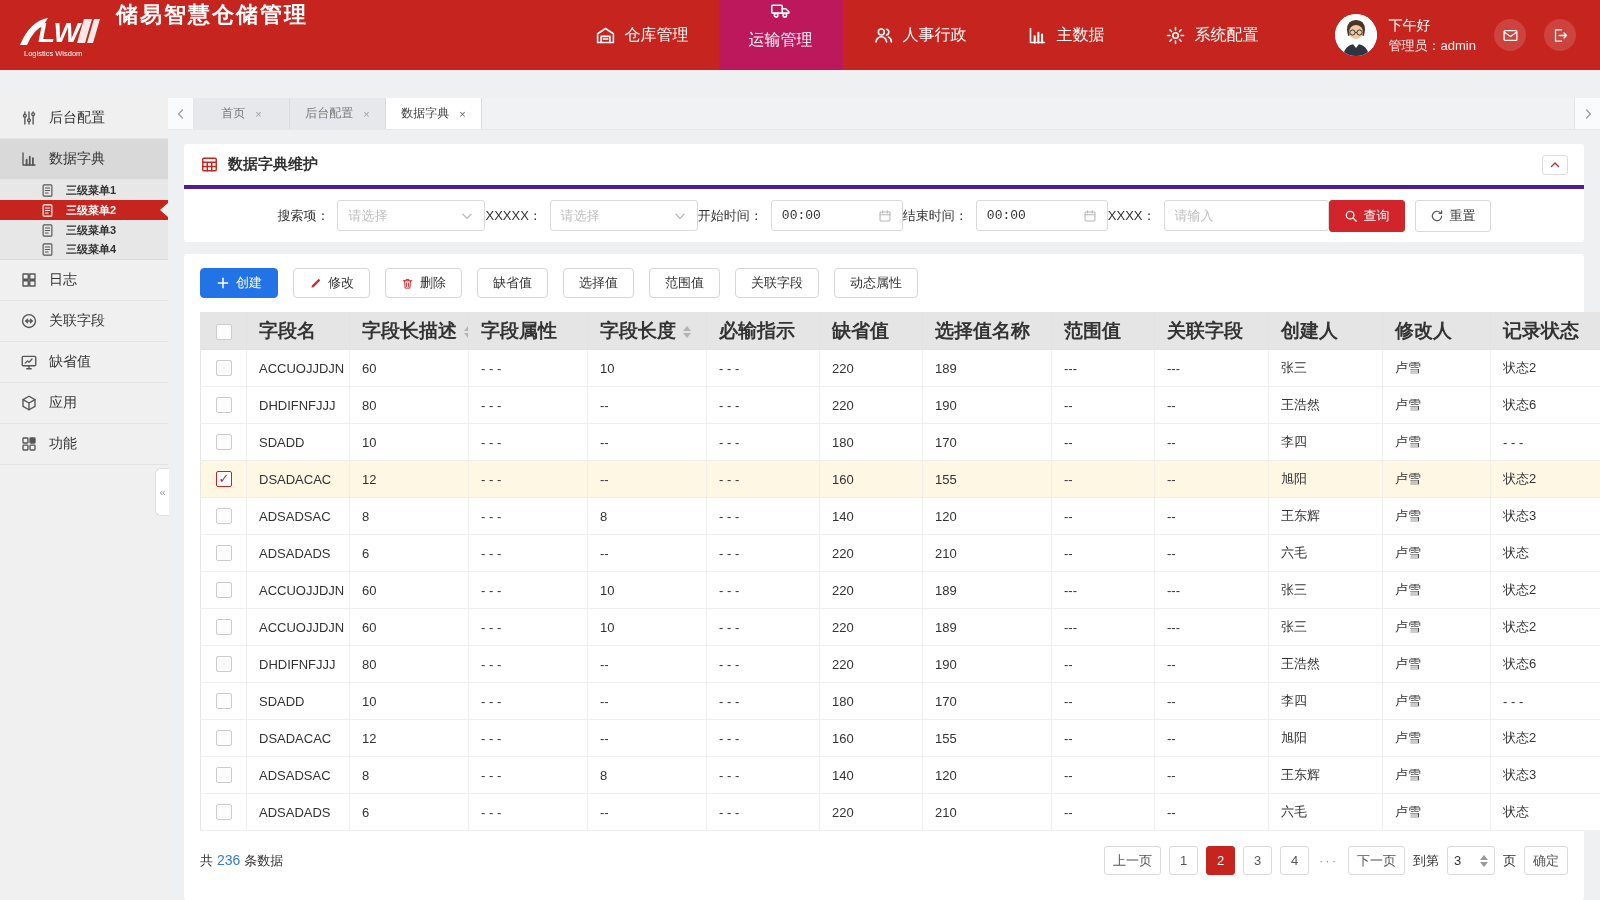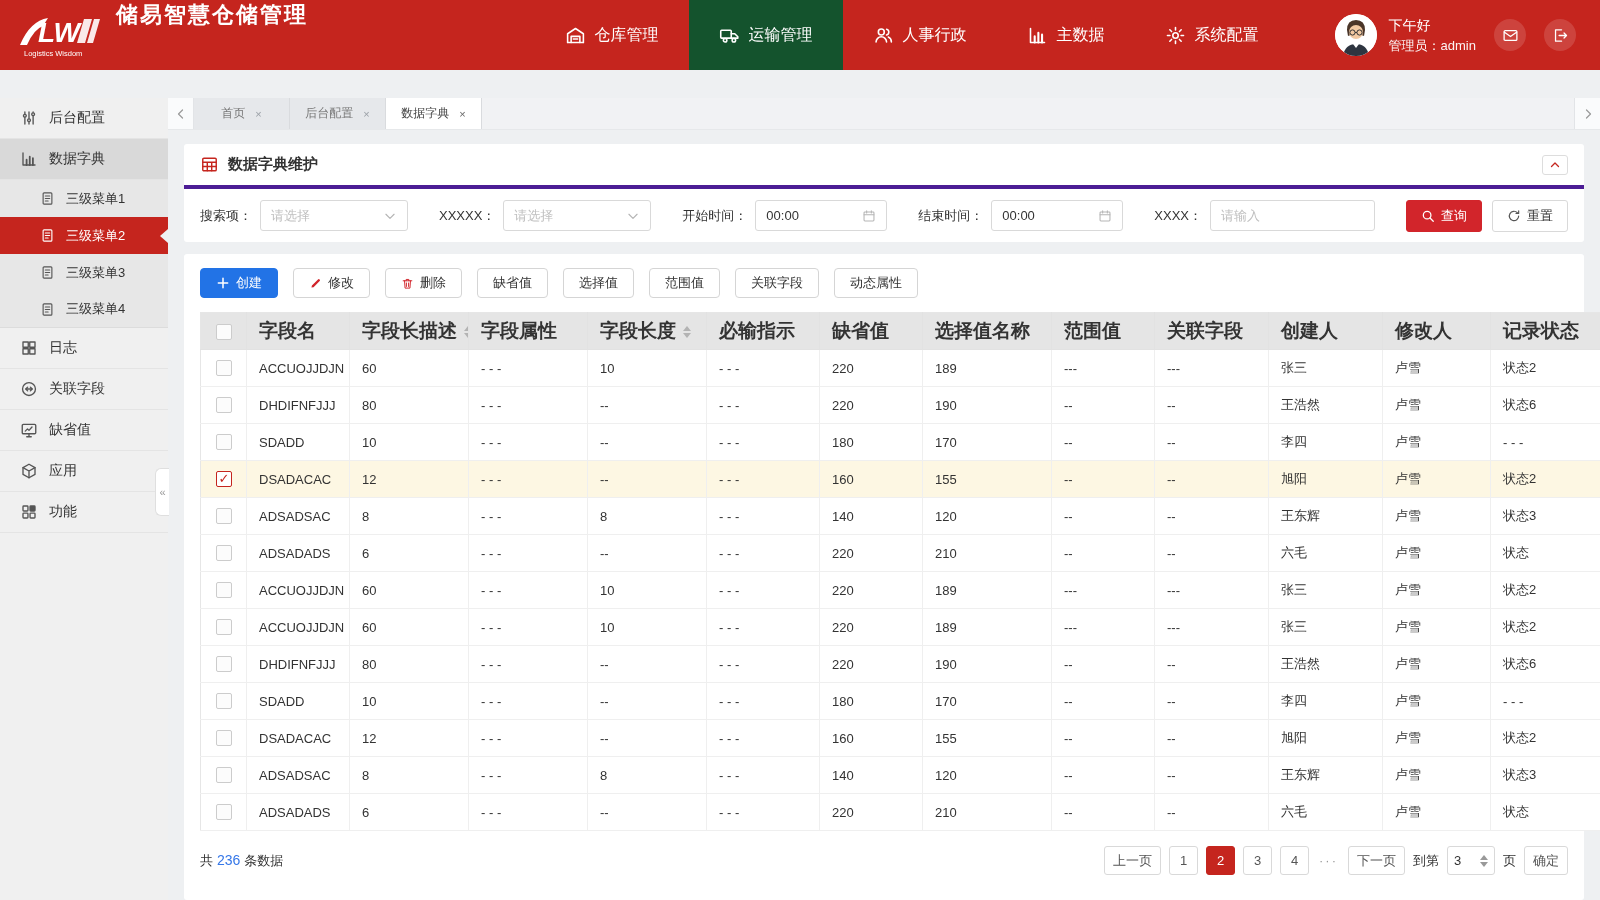--- a/index.html
+++ b/index.html
@@ -9,37 +9,37 @@
   .ic { display:inline-flex; align-items:center; justify-content:center; }
   .ic svg { width:100%; height:100%; display:block; }
 
   
   .app-header { height:70px; background:#c5251e; display:flex; align-items:stretch; color:#fff; }
   .logo-wrap { display:flex; align-items:center; padding-left:14px; }
   .logo-mark { width:92px; height:48px; }
   .app-title { font-size:22px; font-weight:bold; letter-spacing:2px; margin-left:10px; }
   .top-nav { display:flex; margin-left:auto; align-items:stretch; }
   .nav-item { display:flex; align-items:center; gap:9px; padding:0 30px; font-size:16px; cursor:pointer; }
-  .nav-item.active { background:#14532d; }
+  .nav-item.active { background:#be185d;flex-direction:column; }
   .nav-ico { width:21px; height:21px; color:#fff; }
   .user-area { display:flex; align-items:center; gap:12px; padding:0 24px 0 46px; }
   .avatar { width:42px; height:42px; border-radius:50%; background:#fff; overflow:hidden; flex-shrink:0; }
   .user-text { line-height:1.5; }
   .user-greet { font-size:14px; }
   .user-role { font-size:13px; opacity:.95; }
   .hdr-btn { width:32px; height:32px; border-radius:50%; background:rgba(255,255,255,.14); display:flex; align-items:center; justify-content:center; cursor:pointer; margin-left:6px; }
   .hdr-btn .ic { width:17px; height:17px; color:#fff; }
 
   
   .body-wrap { display:flex; height:830px;margin-top:28px; }
   .sidebar { width:168px; background:#f0f0f0; flex-shrink:0; position:relative; }
   .side-item { display:flex; align-items:center; gap:11px; height:41px; padding-left:20px; font-size:14px; color:#333; cursor:pointer; border-bottom:1px solid #e4e4e4; }
   .side-item .ic { width:18px; height:18px; color:#555; }
   .side-item.parent-open { background:#d9d9d9; }
-  .side-item.sub { height:37px; padding-left:40px; font-size:13px; background:#e7e7e7; border-bottom:none; }
+  .side-item.sub { height:20px; padding-left:40px; font-size:11px; background:#e7e7e7; border-bottom:none;font-weight:bold; }
   .side-item.sub .ic { width:15px; height:15px; }
   .side-item.sub.active { background:#c5251e; color:#fff; position:relative; }
   .side-item.sub.active .ic { color:#fff; }
   .side-item.sub.active .side-arrow { position:absolute; right:0; top:50%; margin-top:-7px; width:0; height:0; border-top:7px solid transparent; border-bottom:7px solid transparent; border-right:8px solid #eef0f2; }
   .side-item.sub-last { border-bottom:1px solid #dcdcdc; }
   .collapse-handle { position:absolute; right:-1px; top:370px; width:14px; height:48px; background:#fff; border:1px solid #dfdfdf; border-right:none; border-radius:6px 0 0 6px; display:flex; align-items:center; justify-content:center; color:#999; font-size:11px; cursor:pointer; }
 
   .main-col { flex:1; display:flex; flex-direction:column; min-width:0; }
 
   
@@ -57,29 +57,29 @@
   .content { flex:1; padding:14px 16px 0; overflow:hidden; }
   .panel { background:#fff; border-radius:3px; }
 
   .filter-panel { margin-bottom:12px; }
   .panel-head { height:45px; display:flex; align-items:center; padding:0 16px; border-bottom:4px solid #4c1d95; }
   .panel-head .ic.title-ic { width:19px; height:19px; color:#c5251e; margin-right:9px; }
   .panel-title { font-size:15px; font-weight:bold; color:#333; }
   .collapse-btn { margin-left:auto; width:26px; height:20px; border:1px solid #ddd; border-radius:3px; display:flex; align-items:center; justify-content:center; cursor:pointer; background:#fff; }
   .collapse-btn .ic { width:12px; height:12px; color:#c5251e; }
 
-  .filter-row { height:53px; display:flex; align-items:center; padding:0 16px; justify-content:space-between; }
+  .filter-row { height:53px; display:flex; align-items:center; padding:0 16px; justify-content:center; }
   .f-group { display:flex; align-items:center; gap:8px; }
   .f-label { font-size:13px; color:#333; white-space:nowrap; }
   .f-select, .f-time, .f-input { height:31px; border:1px solid #d9d9d9; border-radius:3px; background:#fff; display:flex; align-items:center; padding:0 10px; cursor:pointer; }
   .f-select { width:148px; justify-content:space-between; }
   .f-time { width:132px; justify-content:space-between; }
   .f-input { width:165px;font-family:Liberation Mono, monospace; }
   .ph { color:#bfbfbf; font-size:13px; }
-  .val { color:#333; font-size:13px; }
+  .val { color:#333; font-size:13px;font-family:Liberation Mono, monospace; }
   .f-select .ic, .f-time .ic { width:14px; height:14px; color:#b5b5b5; }
   .btn { height:32px; border-radius:3px; display:inline-flex; align-items:center; justify-content:center; gap:6px; font-size:13px; cursor:pointer; border:1px solid #d9d9d9; background:#fff; color:#333; padding:0 14px; }
   .btn .ic { width:14px; height:14px; }
   .btn.red { background:#d2252b; border-color:#d2252b; color:#fff; }
   .btn-row-gap { display:flex; gap:10px; }
 
   
   .table-panel { padding:14px 16px 0; height:646px; position:relative; }
   .toolbar { display:flex; gap:15px; }
   .tb-btn { height:30px; border:1px solid #d5d5d5; border-radius:4px; background:#fff; display:inline-flex; align-items:center; gap:6px; padding:0 15px; font-size:13px; color:#333; cursor:pointer; }

